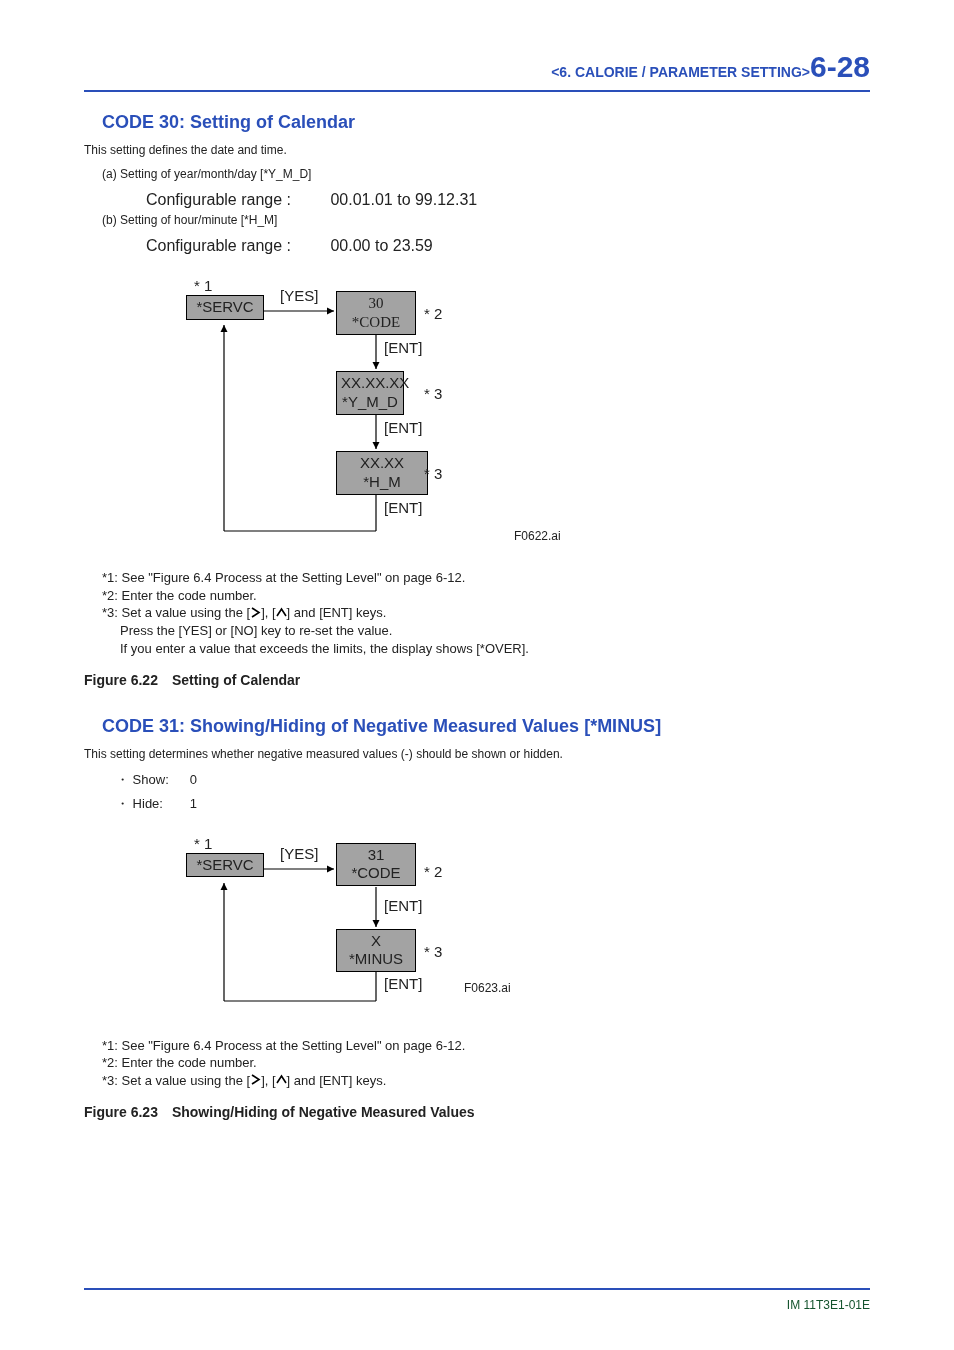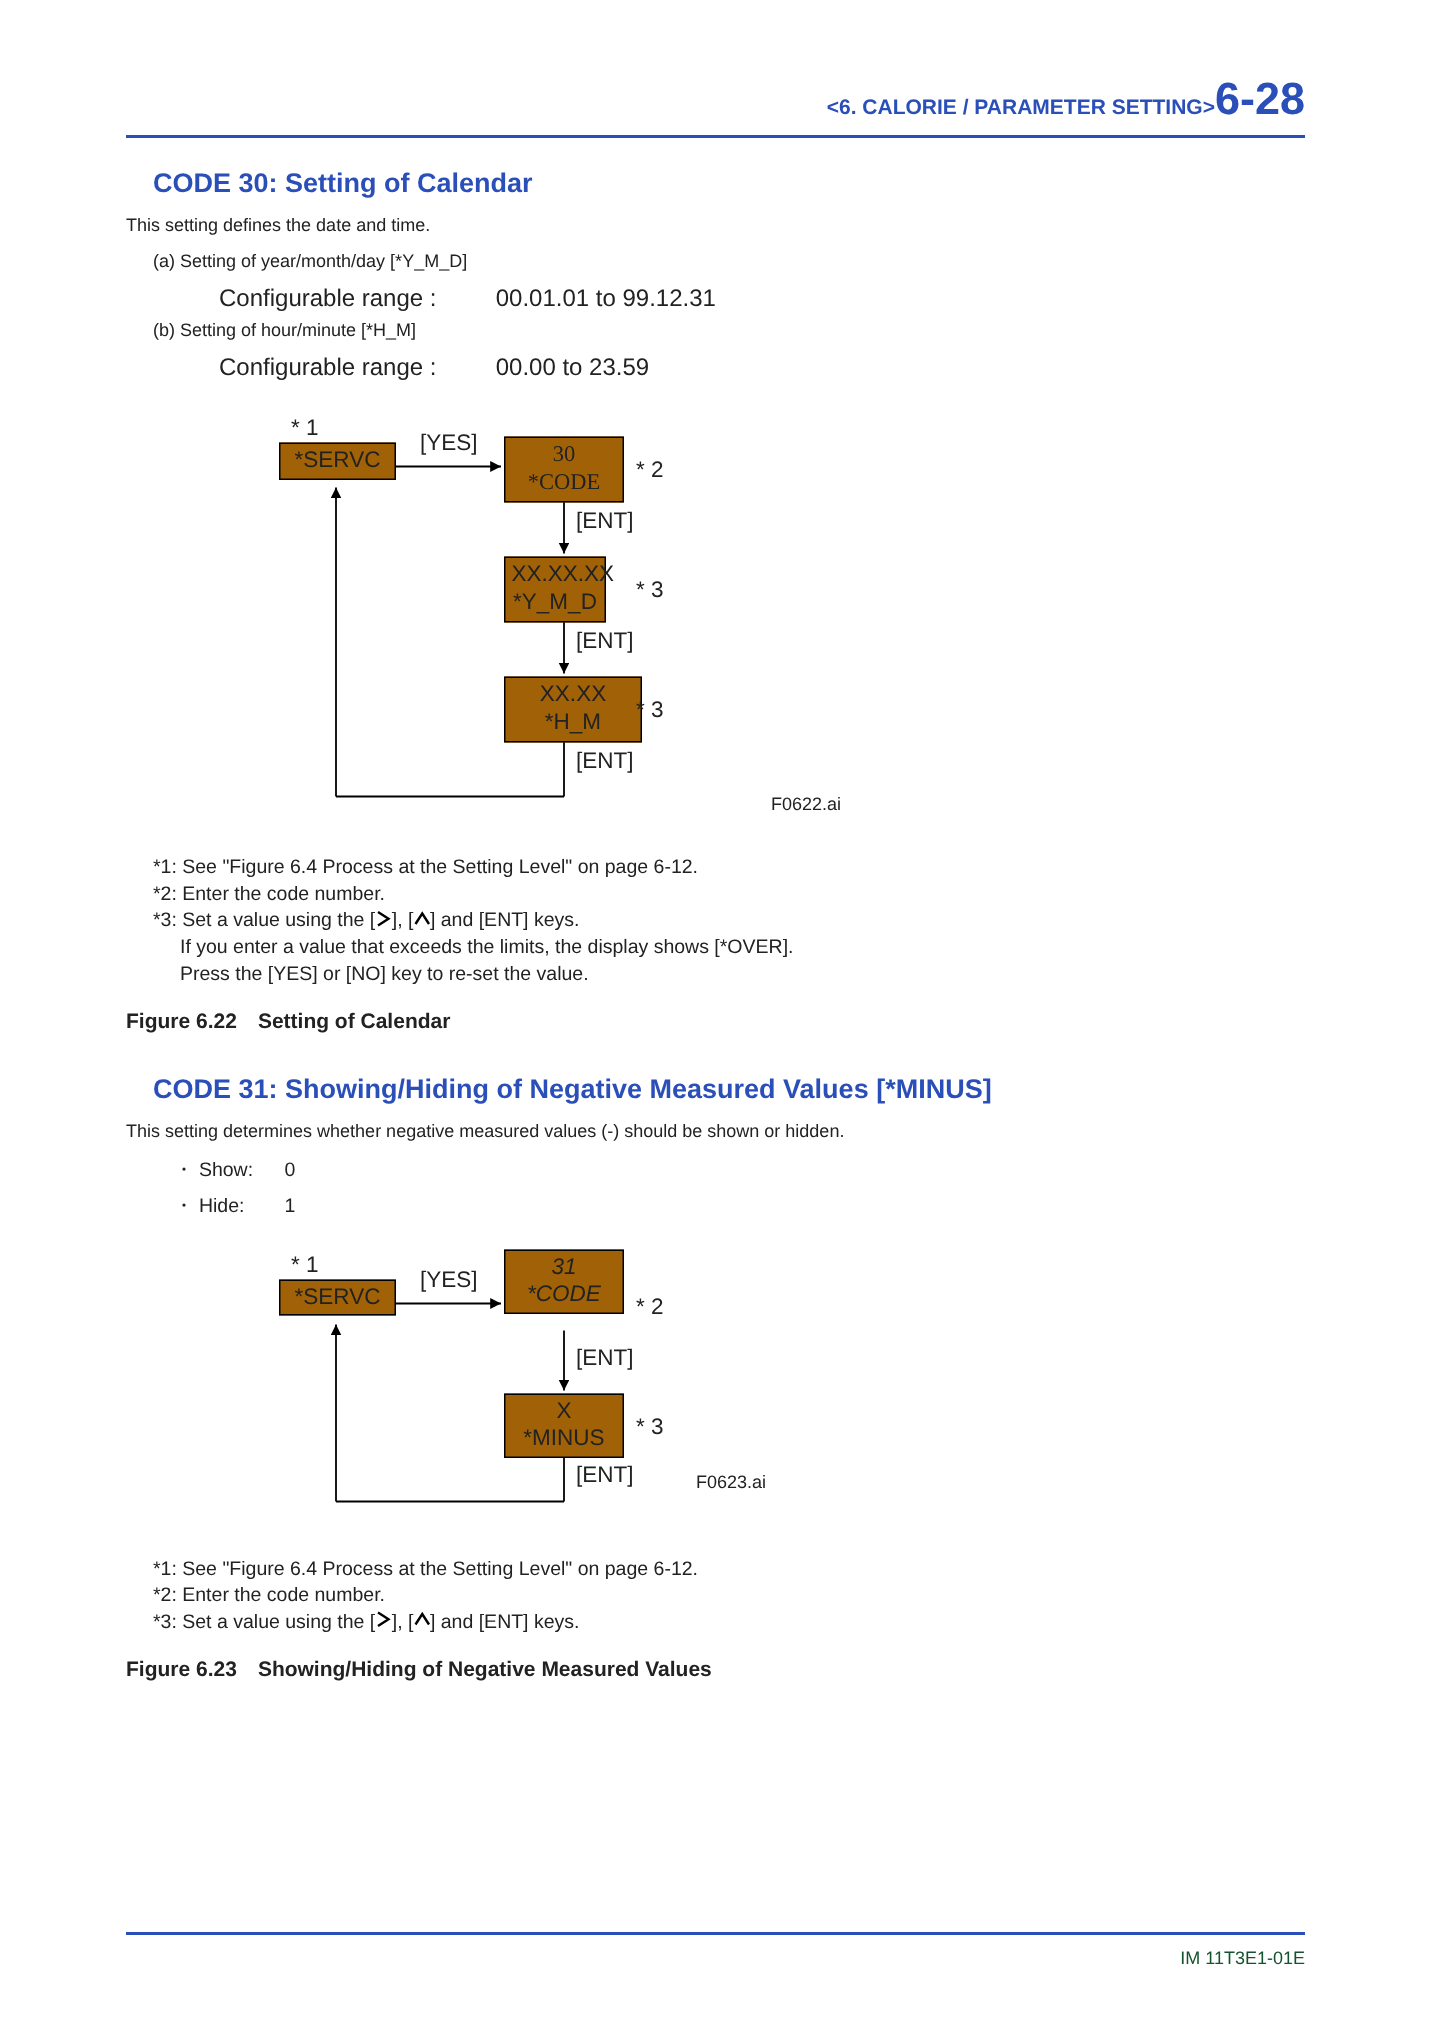--- a/index.html
+++ b/index.html
@@ -55,21 +55,21 @@
 
   
   .flow-wrap {
     position: relative;
     margin: 18px 0 6px 60px;
     font-size: 15px;
   }
   .fbox {
     position: absolute;
     border: 1px solid #000;
-    background: #a16207;
+    background: #a3a3a3;
     text-align: center;
     line-height: 1.25;
     padding: 2px 4px;
     box-sizing: border-box;
   }
   .flabel { position: absolute; font-size: 15px; }
   .small-note { position:absolute; font-size:12px; }
   svg.flow-svg { position:absolute; top:0; left:0; overflow:visible; pointer-events:none; }
 
   .foot-notes {
@@ -179,22 +179,22 @@
   <div class="foot-notes">
     <div>*1: See "Figure 6.4 Process at the Setting Level" on page 6-12.</div>
     <div>*2: Enter the code number.</div>
     <div>
       <span>*3: Set a value using the [</span><span class="key-sym"><svg width="11" height="11" viewBox="0 0 11 11">
             <path d="M2 1 L9 5.5 L2 10" fill="none" stroke="#000" stroke-width="1.6"></path>
           </svg></span><span>], [</span><span class="key-sym"><svg width="11" height="11" viewBox="0 0 11 11">
             <path d="M1 9 L5.5 2 L10 9" fill="none" stroke="#000" stroke-width="1.6"></path>
           </svg></span><span>] and [ENT] keys.</span>
     </div>
+    <div class="sub">Press the [YES] or [NO] key to re-set the value.</div>
     <div class="sub">If you enter a value that exceeds the limits, the display shows [*OVER].</div>
-    <div class="sub">Press the [YES] or [NO] key to re-set the value.</div>
   </div>
 
   <div class="fig-caption">Figure 6.22 Setting of Calendar</div>
 
   <div class="h-title" style="margin-left:18px">
     <span>CODE 31: Showing/Hiding of Negative Measured Values</span>
     <span style="font-family: inherit;">  </span><span style="font-weight:bold">[</span><span style="font-weight:bold">*MINUS</span><span style="font-weight:bold">]</span>
   </div>
 
   <div class="body-text">This setting determines whether negative measured values (-) should be shown or hidden.</div>
@@ -219,21 +219,21 @@
       <line x1="232" y1="56" x2="232" y2="96" stroke="#000" stroke-width="1.2" marker-end="url(#ah2)"></line>
       <line x1="232" y1="136" x2="232" y2="170" stroke="#000" stroke-width="1.2"></line>
       <line x1="232" y1="170" x2="80" y2="170" stroke="#000" stroke-width="1.2"></line>
       <line x1="80" y1="170" x2="80" y2="52" stroke="#000" stroke-width="1.2" marker-end="url(#ah2)"></line>
     </svg>
 
     <div class="flabel" style="left:50px; top:4px;">* 1</div>
     <div class="fbox" style="left:42px; top:22px; width:78px;">*SERVC</div>
     <div class="flabel" style="left:136px; top:14px;">[YES]</div>
 
-    <div class="fbox" style="left:192px; top:2px; width:80px;font-style:italic;">
+    <div class="fbox" style="left:192px; top:12px; width:80px;">
       <div>31</div>
       <div>*CODE</div>
     </div>
     <div class="flabel" style="left:280px; top:32px;">* 2</div>
     <div class="flabel" style="left:240px; top:66px;">[ENT]</div>
 
     <div class="fbox" style="left:192px; top:98px; width:80px;">
       <div>X</div>
       <div>*MINUS</div>
     </div>

